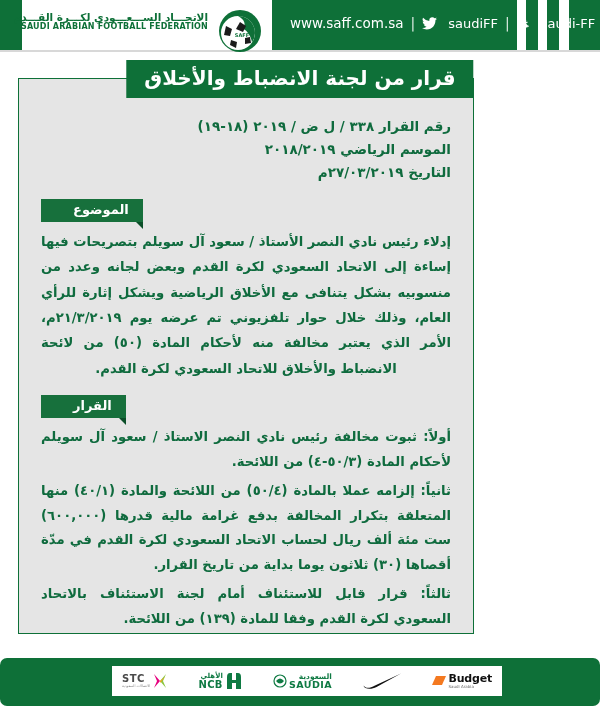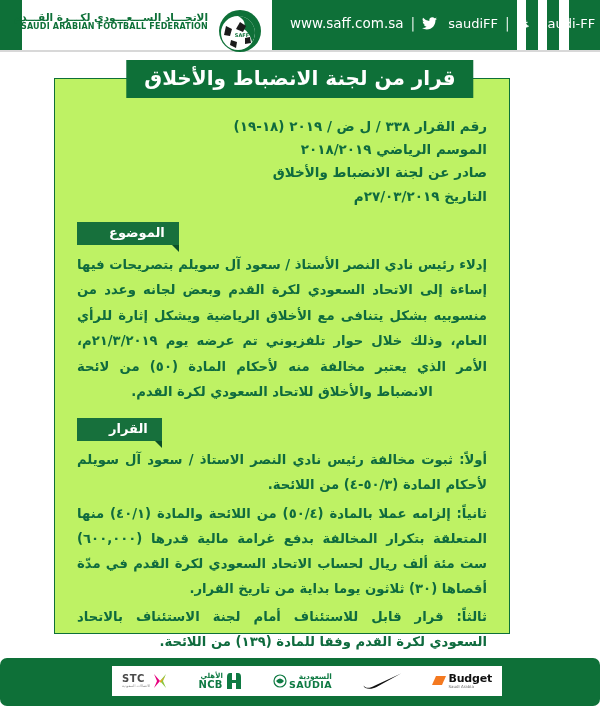--- a/index.html
+++ b/index.html
@@ -106,23 +106,22 @@
   .hl-url { font-size: 13.5px; }
 
   
   .doc {
     position: absolute;
     left: 18px;
     top: 78px;
     width: 456px;
     height: 556px;
     border: 1.5px solid #0e7038;
-    background: #bef264;
+    background: #e5e5e5;
     box-sizing: border-box;
-    margin-left: 36px;
   }
   .title-banner {
     position: absolute;
     left: 50%;
     transform: translateX(-50%);
     top: 60px;
     background: #0e7038;
     color: #ffffff;
     font-size: 20px;
     font-weight: bold;
@@ -347,21 +346,20 @@
 </div>
 
 <div class="title-banner">قرار من لجنة الانضباط والأخلاق</div>
 
 <div class="doc">
   <div class="doc-inner">
 
     <div class="meta">
       <div>رقم القرار   ٣٣٨ / ل ض / ٢٠١٩ (١٨-١٩)</div>
       <div>الموسم الرياضي ٢٠١٨/٢٠١٩</div>
-      <div>صادر عن   لجنة الانضباط والأخلاق</div>
       <div>التاريخ   ٢٧/٠٣/٢٠١٩م</div>
     </div>
 
     <div class="section-tag-row">
       <div class="section-tag">الموضوع</div>
     </div>
     <p class="para">إدلاء رئيس نادي النصر الأستاذ / سعود آل سويلم بتصريحات فيها إساءة إلى الاتحاد السعودي لكرة القدم وبعض لجانه وعدد من منسوبيه بشكل يتنافى مع الأخلاق الرياضية ويشكل إثارة للرأي العام، وذلك خلال حوار تلفزيوني تم عرضه يوم ٢١/٣/٢٠١٩م، الأمر الذي يعتبر مخالفة منه لأحكام المادة (٥٠) من لائحة الانضباط والأخلاق للاتحاد السعودي لكرة القدم.</p>
 
     <div class="section-tag-row">
       <div class="section-tag">القرار</div>

